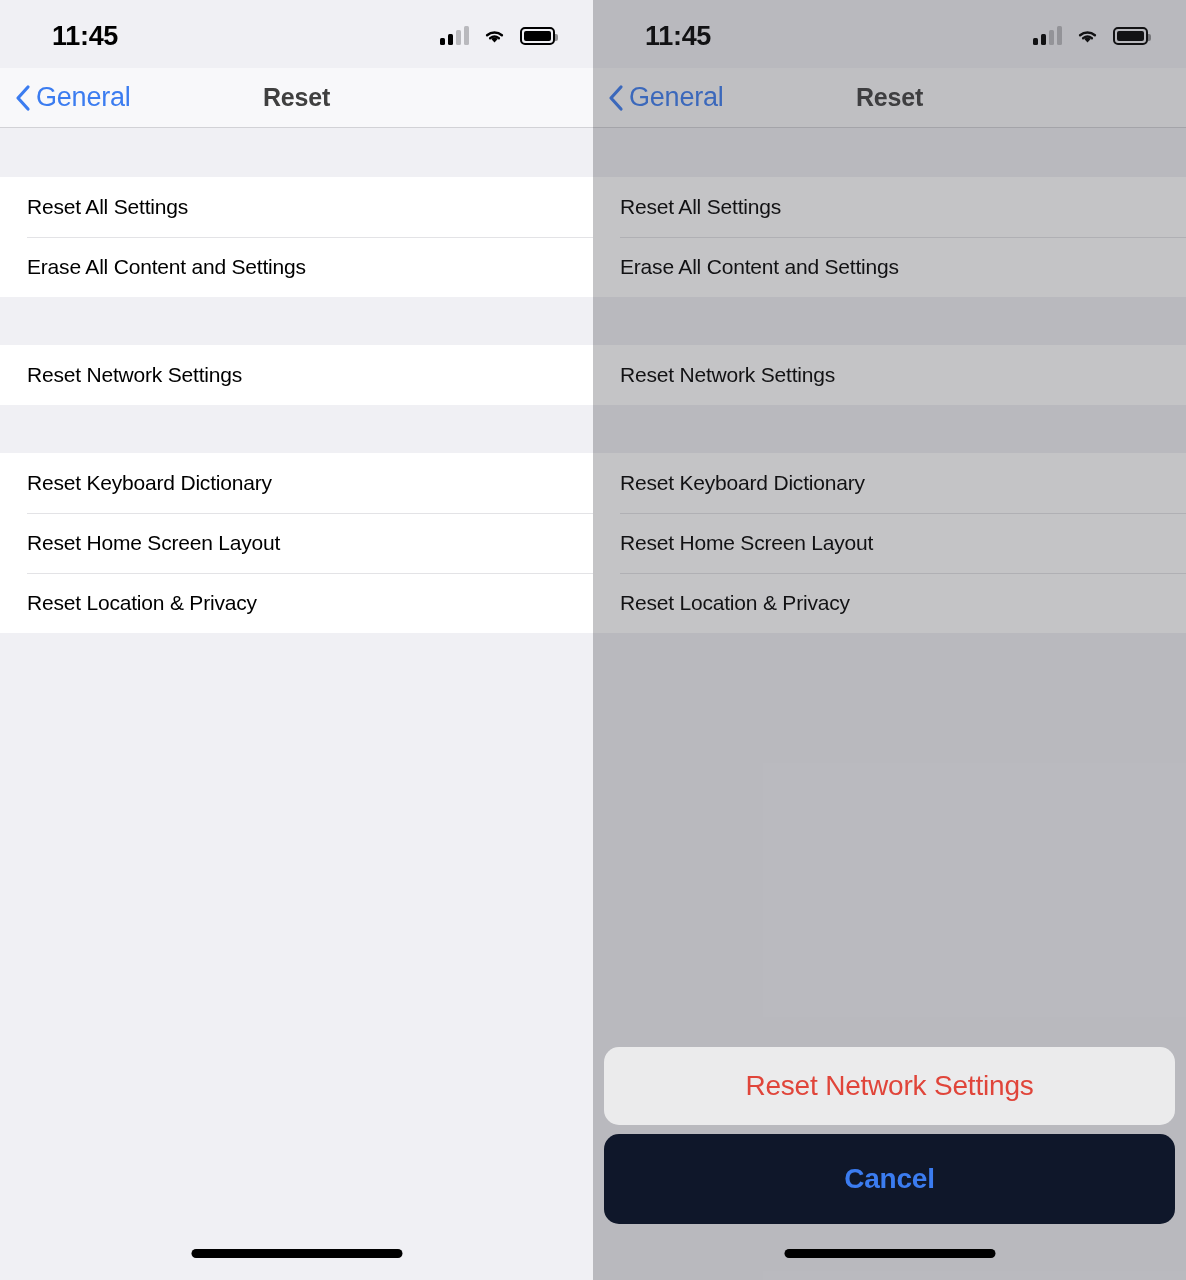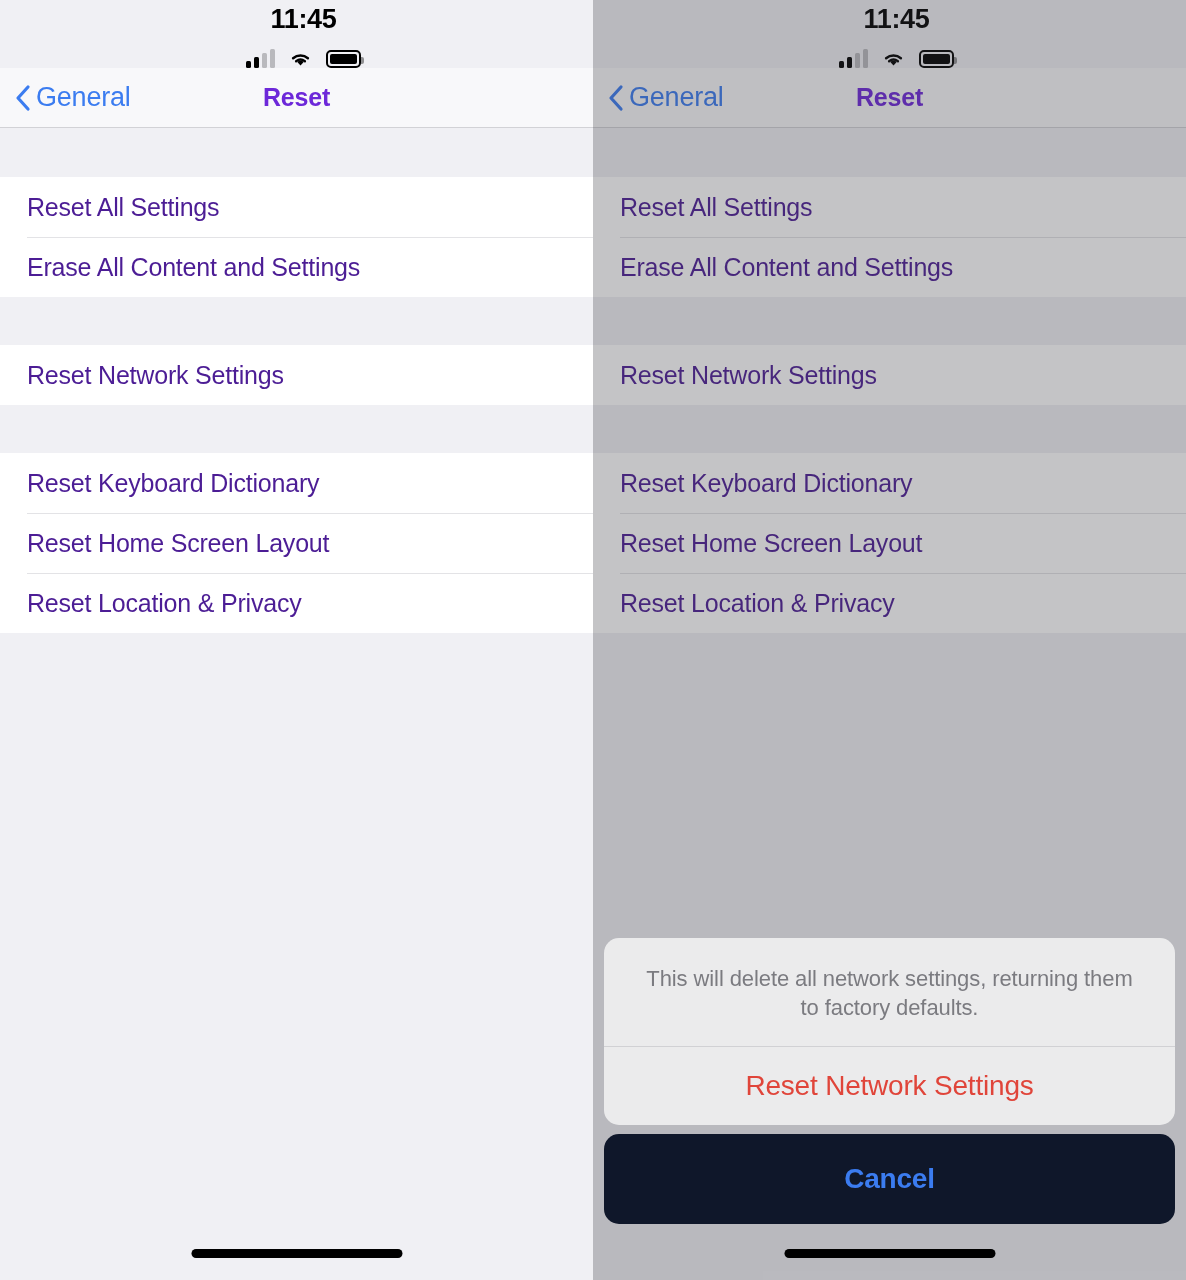--- a/index.html
+++ b/index.html
@@ -18,21 +18,20 @@
     overflow:hidden;
   }
 
   
   .statusbar {
     position:relative;
     height:68px;
     display:flex; align-items:center;
     justify-content:space-between;
     padding:0 38px 0 52px;
-    flex-direction:column;
   }
   .clock {
     font-size:27px; font-weight:bold; color:#000;
     letter-spacing:-0.3px; margin-top:4px;
   }
   .status-icons { display:flex; align-items:center; gap:13px; margin-top:4px; }
   .bars { display:flex; align-items:flex-end; gap:3px; height:18px; }
   .bars i { display:block; width:5px; border-radius:1.5px; background:#000; }
   .bars i.b1 { height:7px; }
   .bars i.b2 { height:11px; }
@@ -61,41 +60,41 @@
     border-bottom:1px solid #d2d2d6;
   }
   .backbtn {
     position:absolute; left:14px;
     display:flex; align-items:center; gap:4px;
   }
   .chev { width:18px; height:28px; display:block; }
   .back-label { font-size:27px; color:#3b7cf0; letter-spacing:-0.2px; }
   .nav-title {
     width:100%; text-align:center;
-    font-size:25px; font-weight:bold; color:#6d28d9;
+    font-size:25px; font-weight:bold; color:#404040;
     letter-spacing:-0.2px;
   }
 
   
   .list { background:#f0f0f4; }
   .gap { height:48px; background:#f0f0f4; }
   .gap.first { height:49px; }
   .group { background:#ffffff; }
   .row {
     position:relative;
     height:60px;
     display:flex; align-items:center;
     padding-left:27px;
     background:#ffffff;
   }
   .row + .row::before {
     content:""; position:absolute; left:27px; right:0; top:0;
     height:1px; background:#e3e3e6;
   }
-  .row-label { font-size:25px; color:#4c1d95; letter-spacing:-0.2px; }
+  .row-label { font-size:21px; color:#000000; letter-spacing:-0.2px; }
 
   
   .home-ind {
     position:absolute; bottom:22px; left:50%;
     transform:translateX(-50%);
     width:211px; height:9px; border-radius:5px;
     background:#000;
   }
 
   
@@ -288,21 +287,20 @@
         <div class="row">
           <span class="row-label">Reset Location &amp; Privacy</span>
         </div>
       </div>
     </div>
 
     <div class="dim"></div>
 
     <div class="sheet">
       <div class="sheet-panel">
-        <div class="sheet-msg">This will delete all network settings, returning them to factory defaults.</div>
         <div class="sheet-action">Reset Network Settings</div>
       </div>
       <div class="sheet-cancel">Cancel</div>
     </div>
 
     <div class="home-ind"></div>
   </div>
 
 </div>
 

